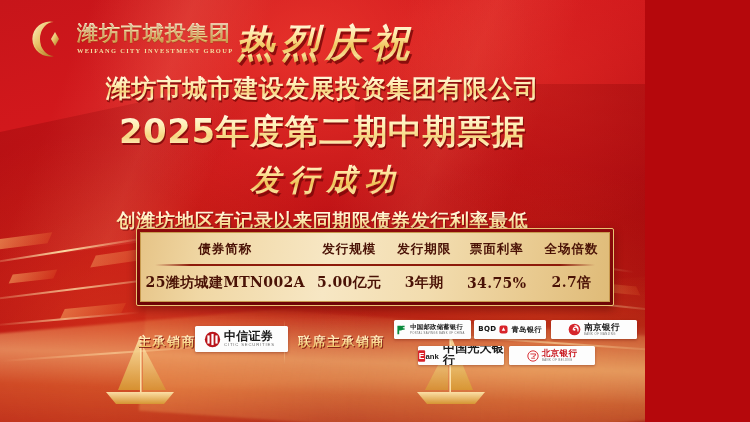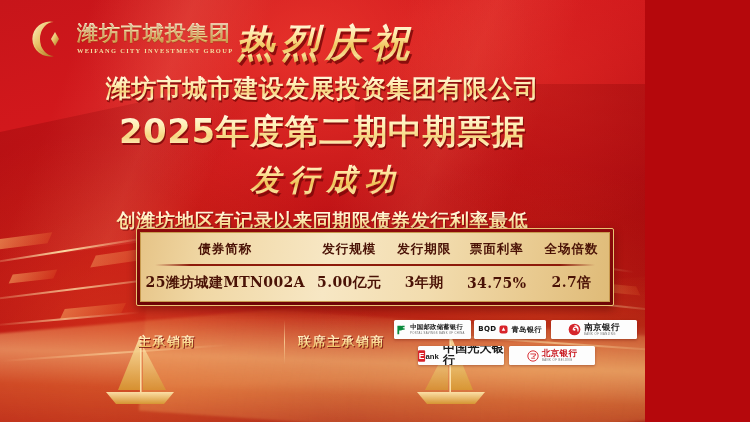--- a/index.html
+++ b/index.html
@@ -251,20 +251,32 @@
           </tr>
         </tbody>
       </table>
     </div>
   </div>
 
   <div class="uw-label" id="lbl-lead">主承销商</div>
   <div class="divider"></div>
   <div class="uw-label" id="lbl-joint">联席主承销商</div>
 
+  <div class="logo-chip" id="chip-citic">
+    <svg class="mark" width="17" height="17" viewBox="0 0 20 20">
+      <circle cx="10" cy="10" r="9" fill="#b9141a"></circle>
+      <rect x="4" y="5.2" width="2.6" height="9.6" fill="#fff"></rect>
+      <rect x="8.7" y="3.4" width="2.6" height="13.2" fill="#fff"></rect>
+      <rect x="13.4" y="5.2" width="2.6" height="9.6" fill="#fff"></rect>
+    </svg>
+    <div class="chip-stack">
+      <div class="chip-cn" style="font-size:12px;letter-spacing:.3px;">中信证券</div>
+      <div class="chip-en" style="font-size:4.6px;letter-spacing:.9px;">CITIC SECURITIES</div>
+    </div>
+  </div>
 
   <div class="logo-chip" id="chip-psbc">
     <svg class="mark" width="12" height="12" viewBox="0 0 20 20">
       <path d="M4 3 h5.5 a4 4 0 0 1 0 8 H7 v6 H4 Z" fill="#0b8a3d"></path>
       <path d="M11 3 h5 v2.4 h-5z M11 7 h5 v2.4 h-5z" fill="#0b8a3d"></path>
     </svg>
     <div class="chip-stack">
       <div class="chip-cn" style="font-size:6.4px;letter-spacing:.2px;">中国邮政储蓄银行</div>
       <div class="chip-en" style="font-size:3px;letter-spacing:.35px;">POSTAL SAVINGS BANK OF CHINA</div>
     </div>

